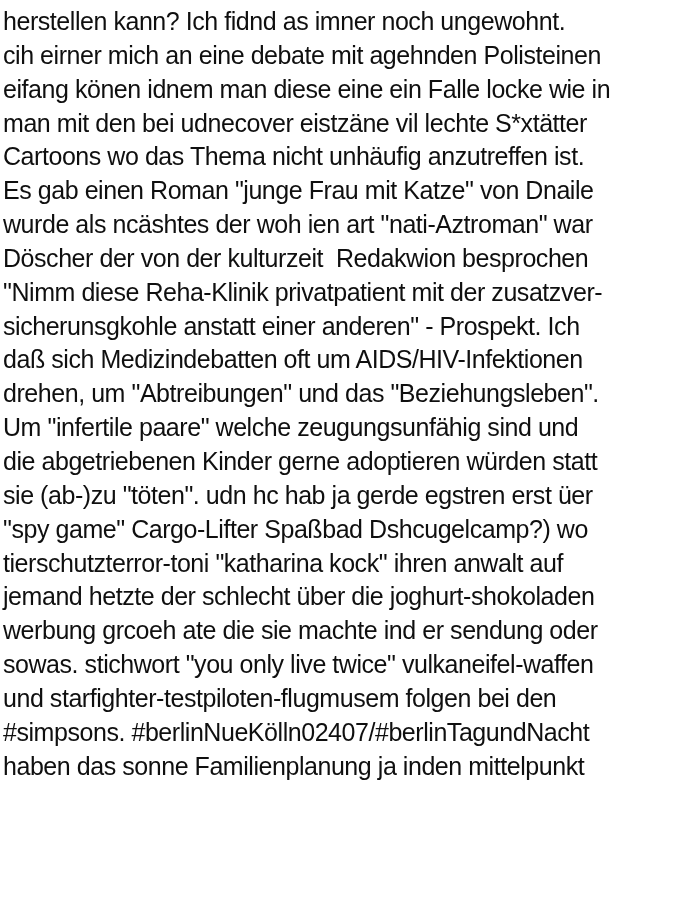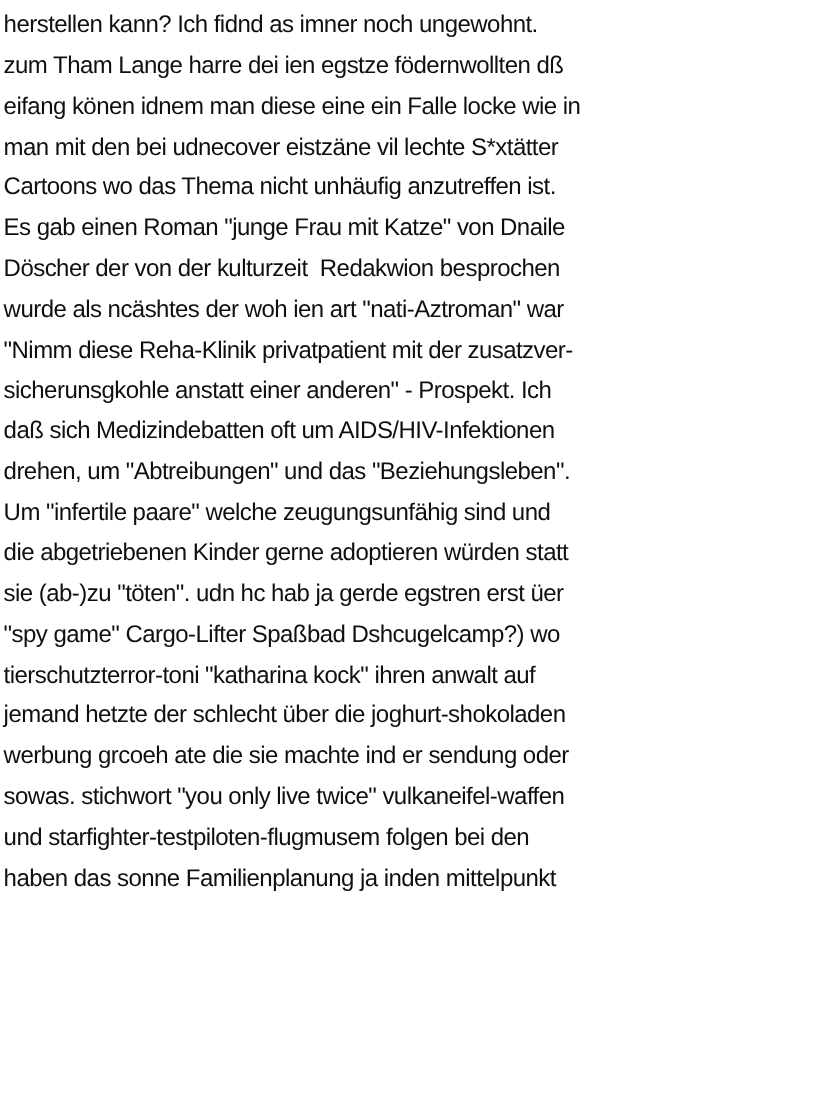--- a/index.html
+++ b/index.html
@@ -11,50 +11,51 @@
     height: 920px;
     background: #ffffff;
     overflow: hidden;
   }
   .text-page {
     box-sizing: border-box;
     width: 684px;
     height: 688px;
     padding: 5px 0 0 3px;
     font-family: "Liberation Sans", "DejaVu Sans", sans-serif;
-    font-size: 20px;
+    font-size: 25px;
     line-height: 33.85px;
     letter-spacing: -0.45px;
     color: #0f0f0f;
     font-weight: 400;
   }
   .text-line {
     white-space: pre;
     height: 33.85px;
   }
 </style>
 </head>
 <body>
 
 <div class="text-page">
     <div class="text-line">herstellen kann? Ich fidnd as imner noch ungewohnt.</div>
-    <div class="text-line">zum Tham Lange harre dei ien egstze födernwollten dß</div>
+    <div class="text-line">cih eirner mich an eine debate mit agehnden Polisteinen</div>
     <div class="text-line">eifang könen idnem man diese eine ein Falle locke wie in</div>
     <div class="text-line">man mit den bei udnecover eistzäne vil lechte S*xtätter</div>
     <div class="text-line">Cartoons wo das Thema nicht unhäufig anzutreffen ist.</div>
     <div class="text-line">Es gab einen Roman "junge Frau mit Katze" von Dnaile</div>
+    <div class="text-line">wurde als ncäshtes der woh ien art "nati-Aztroman" war</div>
     <div class="text-line">Döscher der von der kulturzeit  Redakwion besprochen</div>
-    <div class="text-line">wurde als ncäshtes der woh ien art "nati-Aztroman" war</div>
     <div class="text-line">"Nimm diese Reha-Klinik privatpatient mit der zusatzver-</div>
     <div class="text-line">sicherunsgkohle anstatt einer anderen" - Prospekt. Ich</div>
     <div class="text-line">daß sich Medizindebatten oft um AIDS/HIV-Infektionen</div>
     <div class="text-line">drehen, um "Abtreibungen" und das "Beziehungsleben".</div>
     <div class="text-line">Um "infertile paare" welche zeugungsunfähig sind und</div>
     <div class="text-line">die abgetriebenen Kinder gerne adoptieren würden statt</div>
     <div class="text-line">sie (ab-)zu "töten". udn hc hab ja gerde egstren erst üer</div>
     <div class="text-line">"spy game" Cargo-Lifter Spaßbad Dshcugelcamp?) wo</div>
     <div class="text-line">tierschutzterror-toni "katharina kock" ihren anwalt auf</div>
     <div class="text-line">jemand hetzte der schlecht über die joghurt-shokoladen</div>
     <div class="text-line">werbung grcoeh ate die sie machte ind er sendung oder</div>
     <div class="text-line">sowas. stichwort "you only live twice" vulkaneifel-waffen</div>
     <div class="text-line">und starfighter-testpiloten-flugmusem folgen bei den</div>
+    <div class="text-line">#simpsons. #berlinNueKölln02407/#berlinTagundNacht</div>
     <div class="text-line">haben das sonne Familienplanung ja inden mittelpunkt</div>
   </div>
 
 </body></html>

